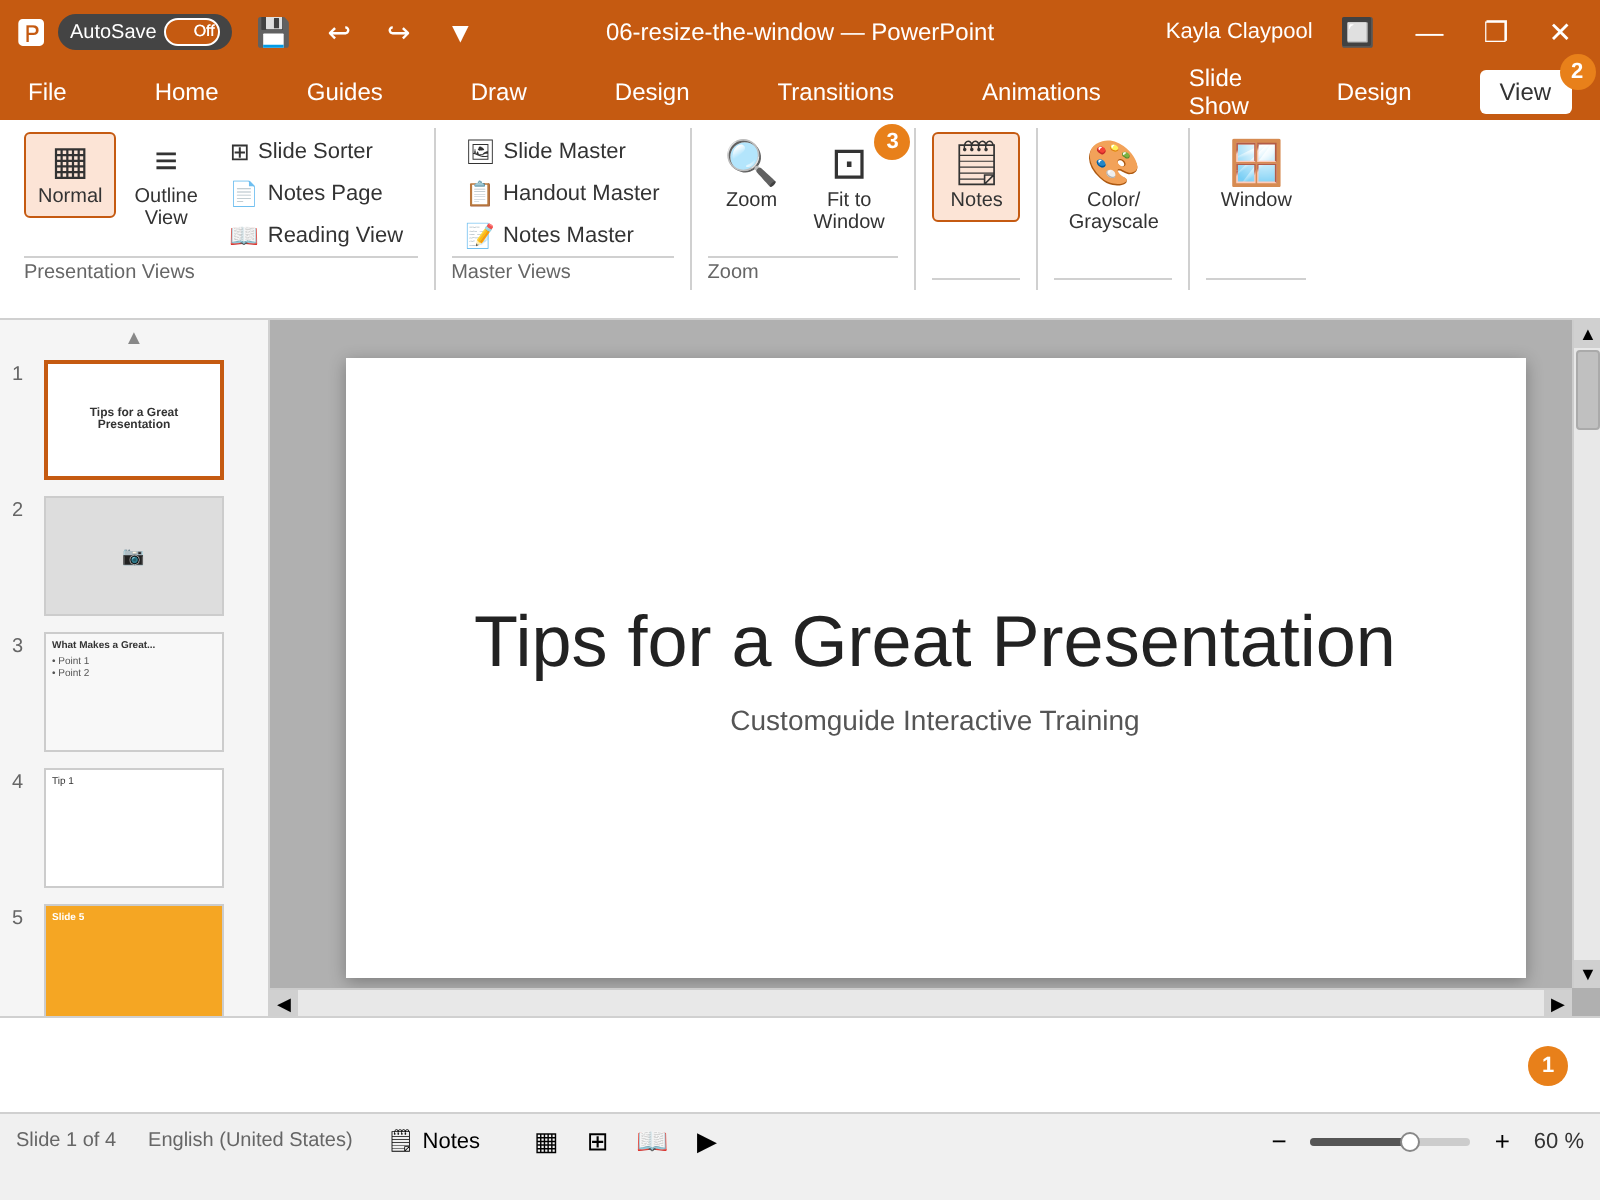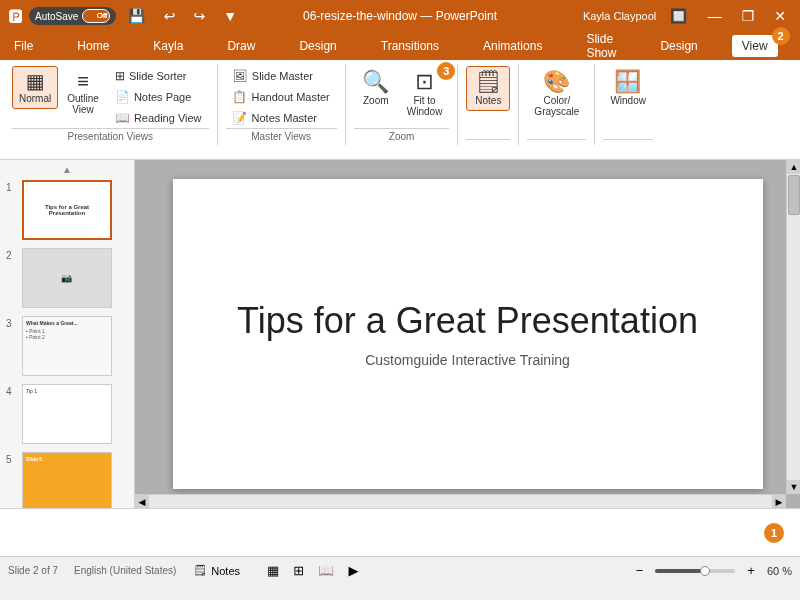--- a/index.html
+++ b/index.html
@@ -58,21 +58,21 @@
       flex-direction: column;
       align-items: center;
       border-right: 1px solid #d0d0d0;
       padding: 2px 8px 0 8px;
       min-width: 60px;
     }
     .ribbon-group:last-child { border-right: none; }
     .ribbon-group-label {
       font-size: 10px;
       color: #666;
-      text-align: center;
+      text-align: left;
       padding: 2px 0 3px 0;
       border-top: 1px solid #d0d0d0;
       width: 100%;
       margin-top: auto;
     }
     .ribbon-items {
       display: flex;
       align-items: flex-start;
       gap: 2px;
       flex: 1;
@@ -279,21 +279,21 @@
     <button class="title-btn">🔲</button>
     <button class="title-btn">—</button>
     <button class="title-btn">❐</button>
     <button class="title-btn">✕</button>
   </div>
 </div>
 
 <div id="menu-bar">
   <span class="menu-item">File</span>
   <span class="menu-item">Home</span>
-  <span class="menu-item">Kayla</span>
+  <span class="menu-item">Guides</span>
   <span class="menu-item">Draw</span>
   <span class="menu-item">Design</span>
   <span class="menu-item">Transitions</span>
   <span class="menu-item">Animations</span>
   <span class="menu-item">Slide Show</span>
   <span class="menu-item">Design</span>
   <span class="menu-item active" style="position:relative;">
     View
     
     <span class="badge-orange" style="top:-8px;right:-12px;font-size:11px;width:18px;height:18px;border-radius:50%;display:flex;align-items:center;justify-content:center;">2</span>
@@ -483,21 +483,21 @@
   </div>
 
 </div>
 
 <div id="notes-bar" style="position:relative;">
   
   <span class="badge-orange" style="position:absolute;right:16px;top:50%;transform:translateY(-50%);font-size:11px;width:20px;height:20px;border-radius:50%;display:flex;align-items:center;justify-content:center;">1</span>
 </div>
 
 <div id="status-bar">
-  <span style="font-size:10px;color:#666;">Slide 2 of 7</span>
+  <span style="font-size:10px;color:#666;">Slide 1 of 4</span>
   <span style="font-size:10px;color:#666;margin-left:8px;">English (United States)</span>
   <button class="status-notes-btn">
     <span>🗒</span>
     <span>Notes</span>
   </button>
   <div class="status-icons">
     <button class="status-icon-btn" title="Normal">▦</button>
     <button class="status-icon-btn" title="Slide Sorter">⊞</button>
     <button class="status-icon-btn" title="Reading View">📖</button>
     <button class="status-icon-btn" title="Slide Show">▶</button>

